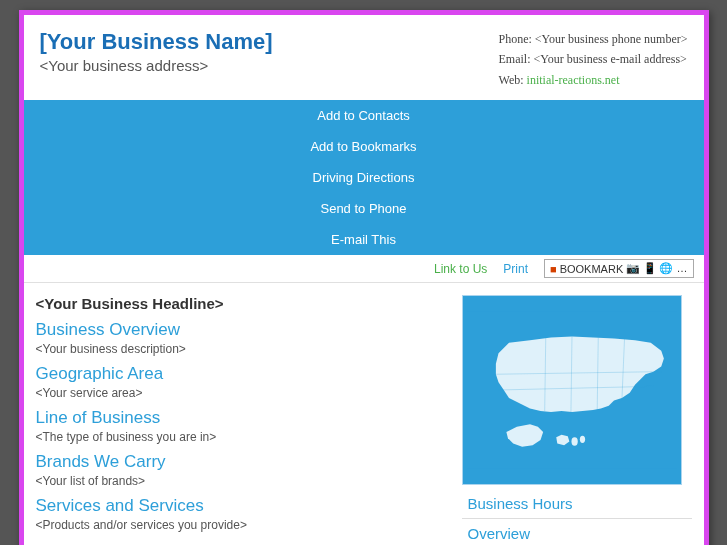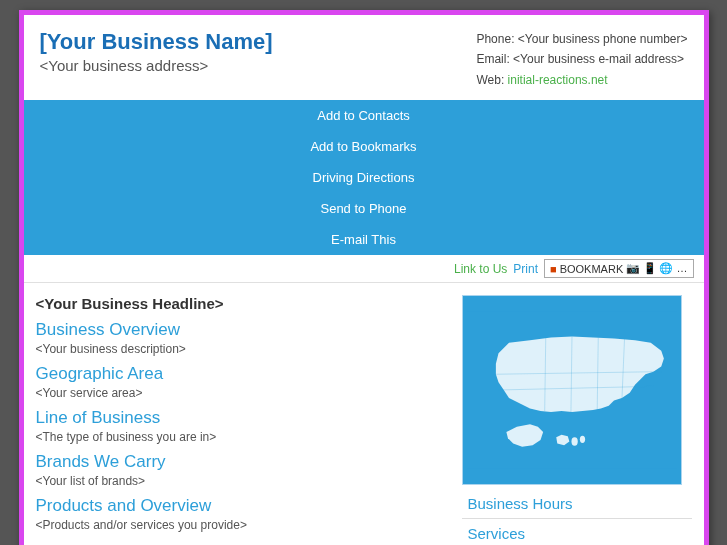--- a/index.html
+++ b/index.html
@@ -36,20 +36,21 @@
     .business-address {
       font-size: 15px;
       color: #555;
       margin-top: 2px;
     }
     .header-right {
       font-size: 12px;
       color: #444;
       text-align: left;
       line-height: 1.7;
+      font-family: Liberation Serif, serif;
     }
     .header-right a {
       color: #4ab04a;
       text-decoration: none;
     }
     
     .navbar {
       background: #2d9fd9;
       display: flex;
       align-items: center;
@@ -64,21 +65,21 @@
       display: inline-block;
     }
     
     .utility-bar {
       display: flex;
       justify-content: flex-end;
       align-items: center;
       padding: 4px 10px;
       background: #fff;
       border-bottom: 1px solid #e0e0e0;
-      gap: 6px;
+      gap: 16px;
     }
     .utility-bar a {
       color: #4ab04a;
       text-decoration: none;
       font-size: 12px;
     }
     .utility-bar .print-link {
       color: #2d9fd9;
       text-decoration: none;
       font-size: 12px;
@@ -214,21 +215,21 @@
 
       <div class="section-title">Geographic Area</div>
       <div class="section-desc">&lt;Your service area&gt;</div>
 
       <div class="section-title">Line of Business</div>
       <div class="section-desc">&lt;The type of business you are in&gt;</div>
 
       <div class="section-title">Brands We Carry</div>
       <div class="section-desc">&lt;Your list of brands&gt;</div>
 
-      <div class="section-title">Products and Overview</div>
+      <div class="section-title">Services and Services</div>
       <div class="section-desc">&lt;Products and/or services you provide&gt;</div>
     </div>
 
     <div class="right-column">
 
       <div class="map-container">
         <svg class="map-svg" viewBox="0 0 400 300" xmlns="http://www.w3.org/2000/svg">
 
           <rect width="400" height="300" fill="#2d9fd9"></rect>
 
@@ -246,17 +247,17 @@
           <path d="M170,240 L180,235 L192,238 L195,248 L185,255 L172,252 Z" fill="white" opacity="0.85"></path>
           <ellipse cx="205" cy="248" rx="6" ry="8" fill="white" opacity="0.85"></ellipse>
           <ellipse cx="220" cy="244" rx="5" ry="7" fill="white" opacity="0.85"></ellipse>
         </svg>
       </div>
 
       <div class="right-section-title">Business Hours</div>
 
       <hr class="divider">
 
-      <div class="right-section-title">Services</div>
+      <div class="right-section-title">Overview</div>
       <div class="right-section-desc">&lt;Your timezone&gt;</div>
     </div>
   </div>
 </div>
 
 </body></html>

